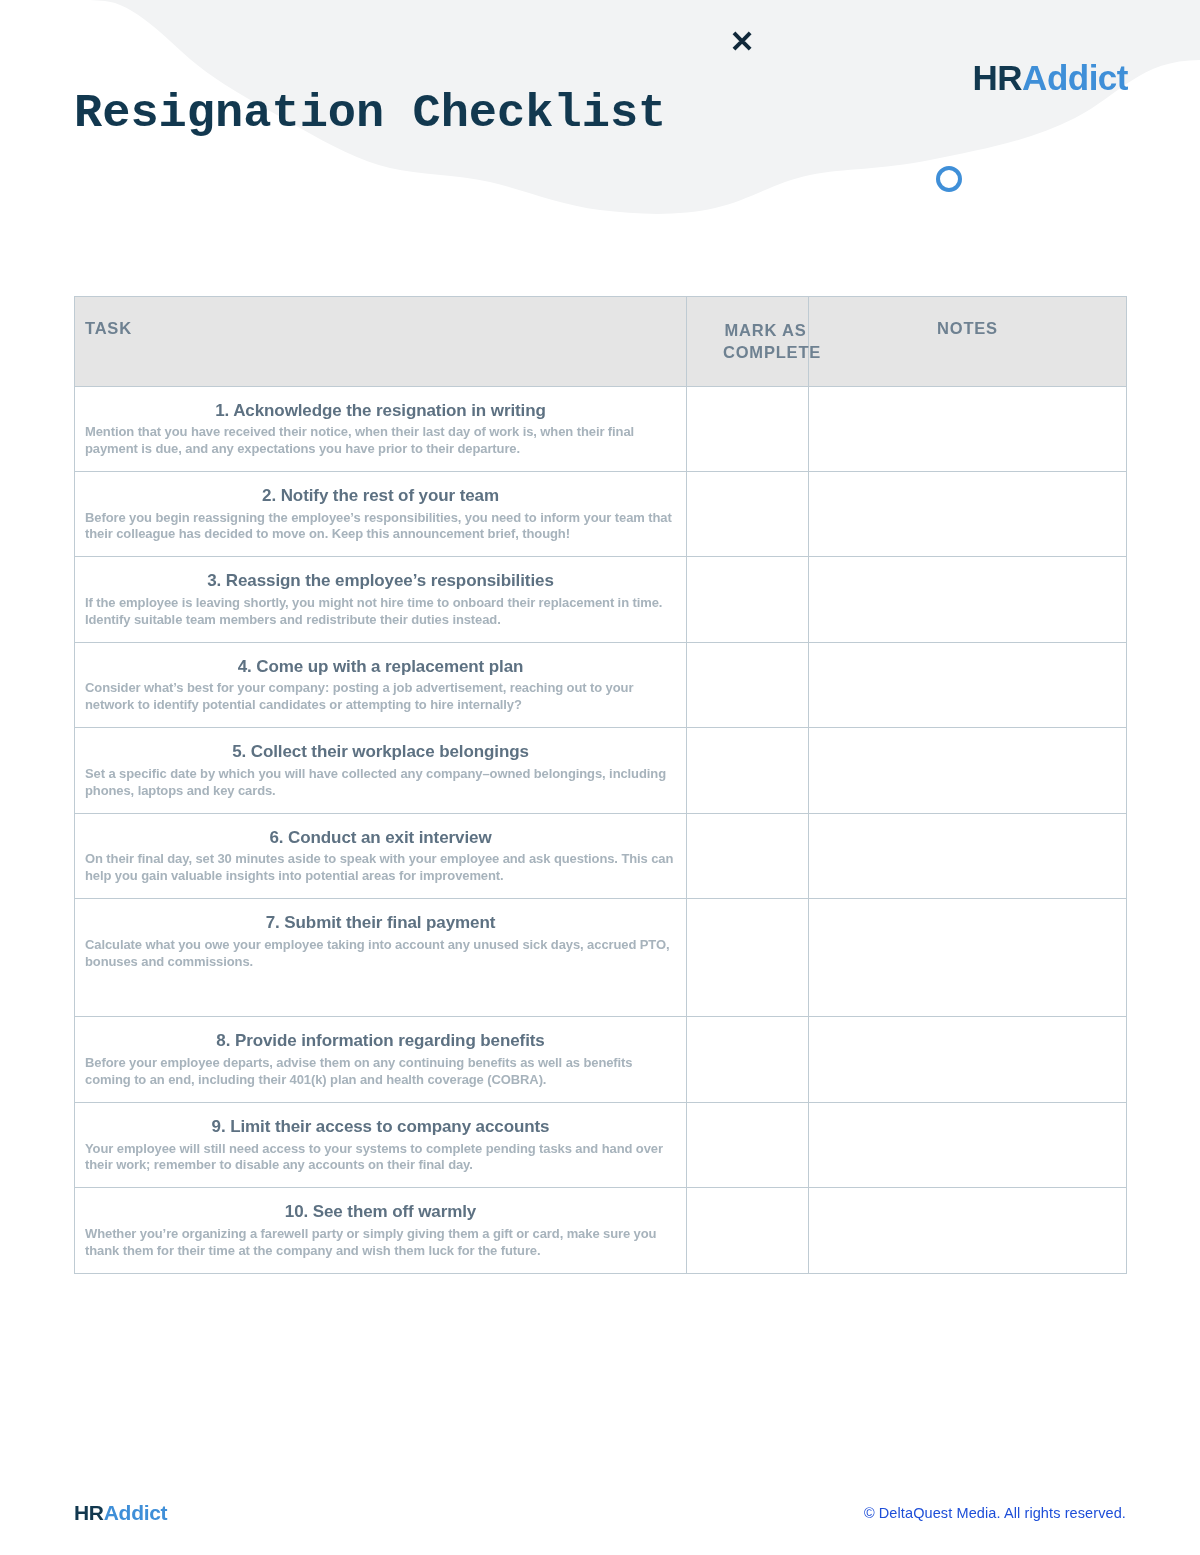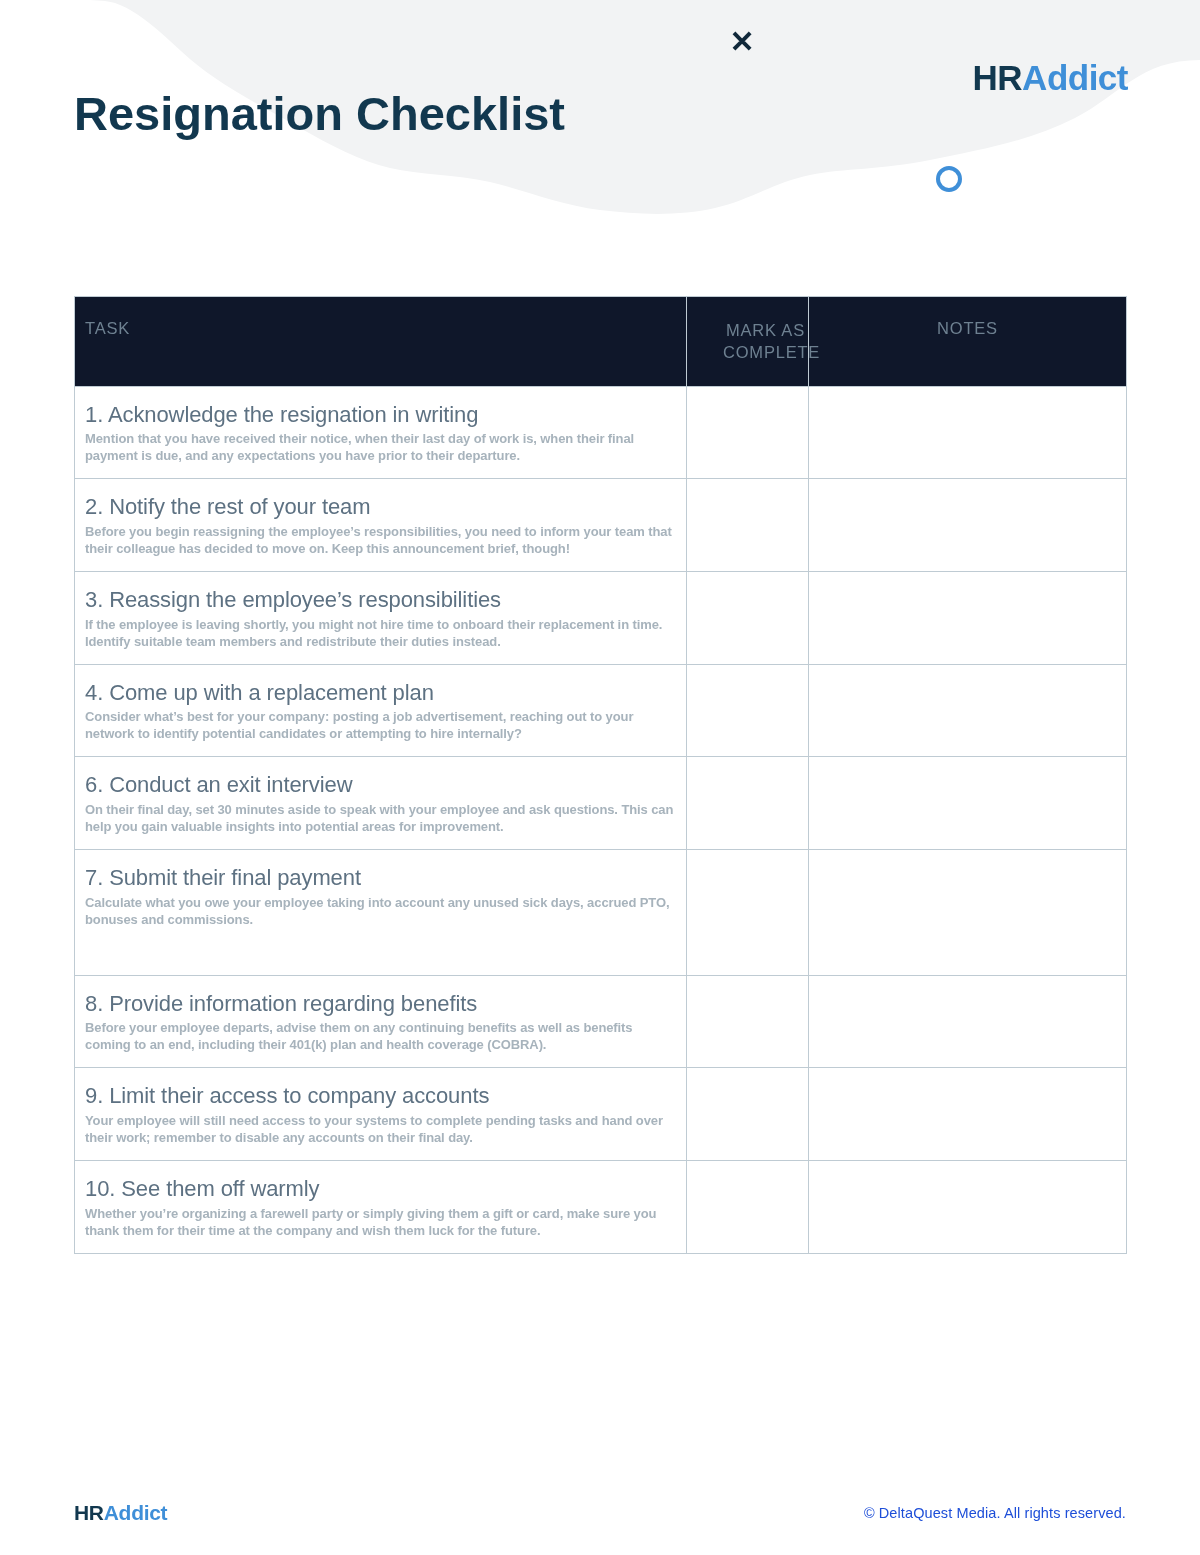--- a/index.html
+++ b/index.html
@@ -52,21 +52,21 @@
     font-family: "Liberation Serif", serif;
     font-size: 78px;
     font-weight: 700;
     letter-spacing: 2px;
     line-height: 0.96;
     color: #4A8DD4;
     white-space: nowrap;
   }
 
   .title-sub {
-    font-family: Liberation Sans, sans-serif;
+    font-family: Liberation Mono, monospace;
     font-size: 47px;
     font-weight: 700;
     line-height: 1.12;
     color: #12384F;
     margin-top: 10px;
     white-space: nowrap;
   }
 
   
   .brand {
@@ -120,49 +120,50 @@
     border: 1px solid #BFCBD3;
   }
 
   table.checklist th,
   table.checklist td {
     border: 1px solid #BFCBD3;
     vertical-align: top;
   }
 
   thead th {
-    background: #0f172a;
+    background: #e5e5e5;
     color: #6E8191;
     font-size: 16.5px;
-    font-weight: 400;
+    font-weight: 700;
     letter-spacing: 0.8px;
     padding: 22px 0;
     height: 67px;
     vertical-align: middle;
   }
 
   th.col-task   { text-align: left; padding-left: 10px; }
   th.col-mark   { text-align: center; line-height: 1.35; padding-left: 36px; }
   th.col-notes  { text-align: center; }
 
   col.w-task  { width: 612px; }
   col.w-mark  { width: 122px; }
   col.w-notes { width: 318px; }
 
   td.task-cell {
     padding: 12px 10px 13px 10px;
   }
 
   .task-title {
-    font-size: 22px;
-    font-weight: 400;
+    font-size: 17px;
+    font-weight: 700;
     color: #5D7182;
     line-height: 1.45;
     letter-spacing: -0.1px;
     margin-bottom: 1px;
+    text-align: center;
   }
 
   .task-desc {
     font-size: 13px;
     font-weight: 700;
     color: #A7B3BC;
     line-height: 1.3;
     letter-spacing: -0.1px;
     white-space: pre-line;
   }
@@ -283,20 +284,28 @@
 
         <tr>
           <td class="task-cell">
             <div class="task-title">4. Come up with a replacement plan</div>
             <div class="task-desc">Consider what’s best for your company: posting a job advertisement, reaching out to your network to identify potential candidates or attempting to hire internally?</div>
           </td>
           <td class="mark-cell"></td>
           <td class="notes-cell"></td>
         </tr>
 
+        <tr>
+          <td class="task-cell">
+            <div class="task-title">5. Collect their workplace belongings</div>
+            <div class="task-desc">Set a specific date by which you will have collected any company–owned belongings, including phones, laptops and key cards.</div>
+          </td>
+          <td class="mark-cell"></td>
+          <td class="notes-cell"></td>
+        </tr>
 
         <tr>
           <td class="task-cell">
             <div class="task-title">6. Conduct an exit interview</div>
             <div class="task-desc">On their final day, set 30 minutes aside to speak with your employee and ask questions. This can help you gain valuable insights into potential areas for improvement.</div>
           </td>
           <td class="mark-cell"></td>
           <td class="notes-cell"></td>
         </tr>
 

